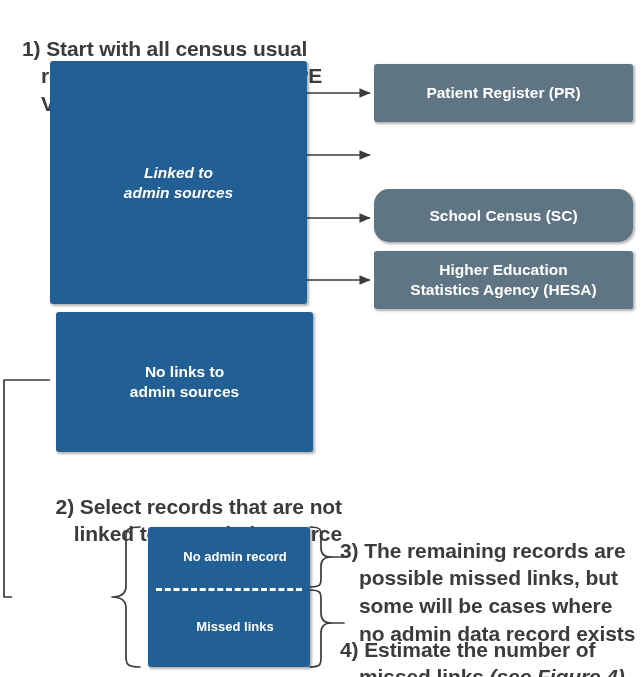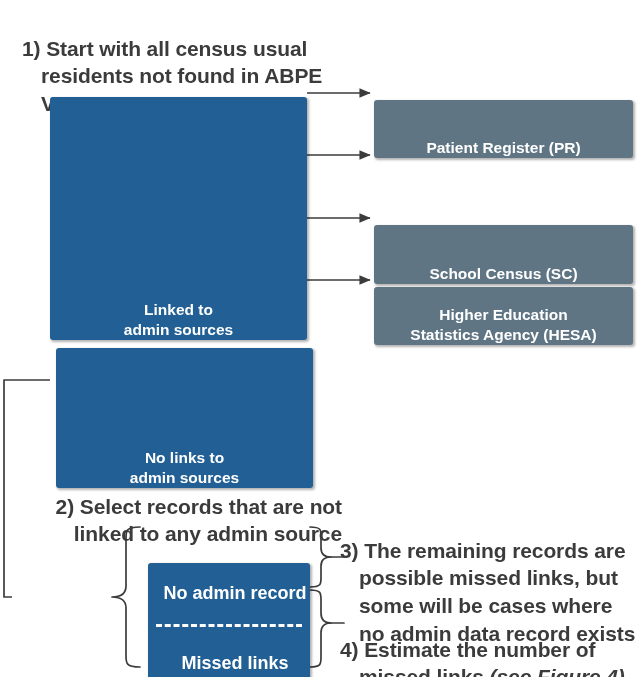--- a/index.html
+++ b/index.html
@@ -34,47 +34,46 @@
     padding-left: 19px;
     text-indent: -19px;
   }
   .italic-note { font-style: italic; }
 
   
   .box {
     position: absolute;
     box-sizing: border-box;
     display: flex;
-    align-items: flex-end;
+    align-items: center;
     justify-content: center;
     text-align: center;
     color: #ffffff;
     font-weight: bold;
     font-size: 15.5px;
     line-height: 1.28;
     border-radius: 3px;
     white-space: pre-line;
     box-shadow: 1.5px 1.5px 2.5px rgba(0,0,0,0.30);
-    margin-top: 36px;
   }
   .box-blue { background: #215f94; }
   .box-gray { background: #5f7584; }
 
   
   .split-cell {
     position: absolute;
     left: 0;
     right: 0;
     display: flex;
     align-items: center;
     justify-content: center;
     text-align: center;
     color: #ffffff;
     font-weight: bold;
-    font-size: 18px;
+    font-size: 13px;
     padding-left: 12px;
   }
   .dashed-divider {
     position: absolute;
     left: 8px;
     right: 8px;
     height: 0;
     border-top: 3px dashed #ffffff;
   }
 
@@ -147,36 +146,36 @@
                C 321,664 321,667 310,667"></path>
       <line x1="331" y1="623" x2="344" y2="623"></line>
     </g>
   </svg>
 
   <div class="step-text" style="left:22px; top:7px; width:330px;">
     <span class="hang">1) Start with all census usual
 residents not found in ABPE V3.0</span>
   </div>
 
-  <div class="box box-blue" style="left:50px; top:61px; width:257px; height:243px;">
+  <div class="box box-blue" style="left:50px; top:61px; width:257px; height:243px;font-style:italic;">
     <span>Linked to
 admin sources</span>
   </div>
 
   <div class="box box-blue" style="left:56px; top:312px; width:257px; height:140px;">
     <span>No links to
 admin sources</span>
   </div>
 
   <div class="box box-gray" style="left:374px; top:64px; width:259px; height:58px;">
     <span>Patient Register (PR)</span>
   </div>
 
 
-  <div class="box box-gray" style="left:374px; top:189px; width:259px; height:59px;">
+  <div class="box box-gray" style="left:374px; top:189px; width:259px; height:53px;border-radius:15px;">
     <span>School Census (SC)</span>
   </div>
 
   <div class="box box-gray" style="left:374px; top:251px; width:259px; height:58px;">
     <span>Higher Education
 Statistics Agency (HESA)</span>
   </div>
 
   <div class="step-text" style="left:22px; top:465px; width:320px;text-align:right;">
     <span class="hang">2) Select records that are not

